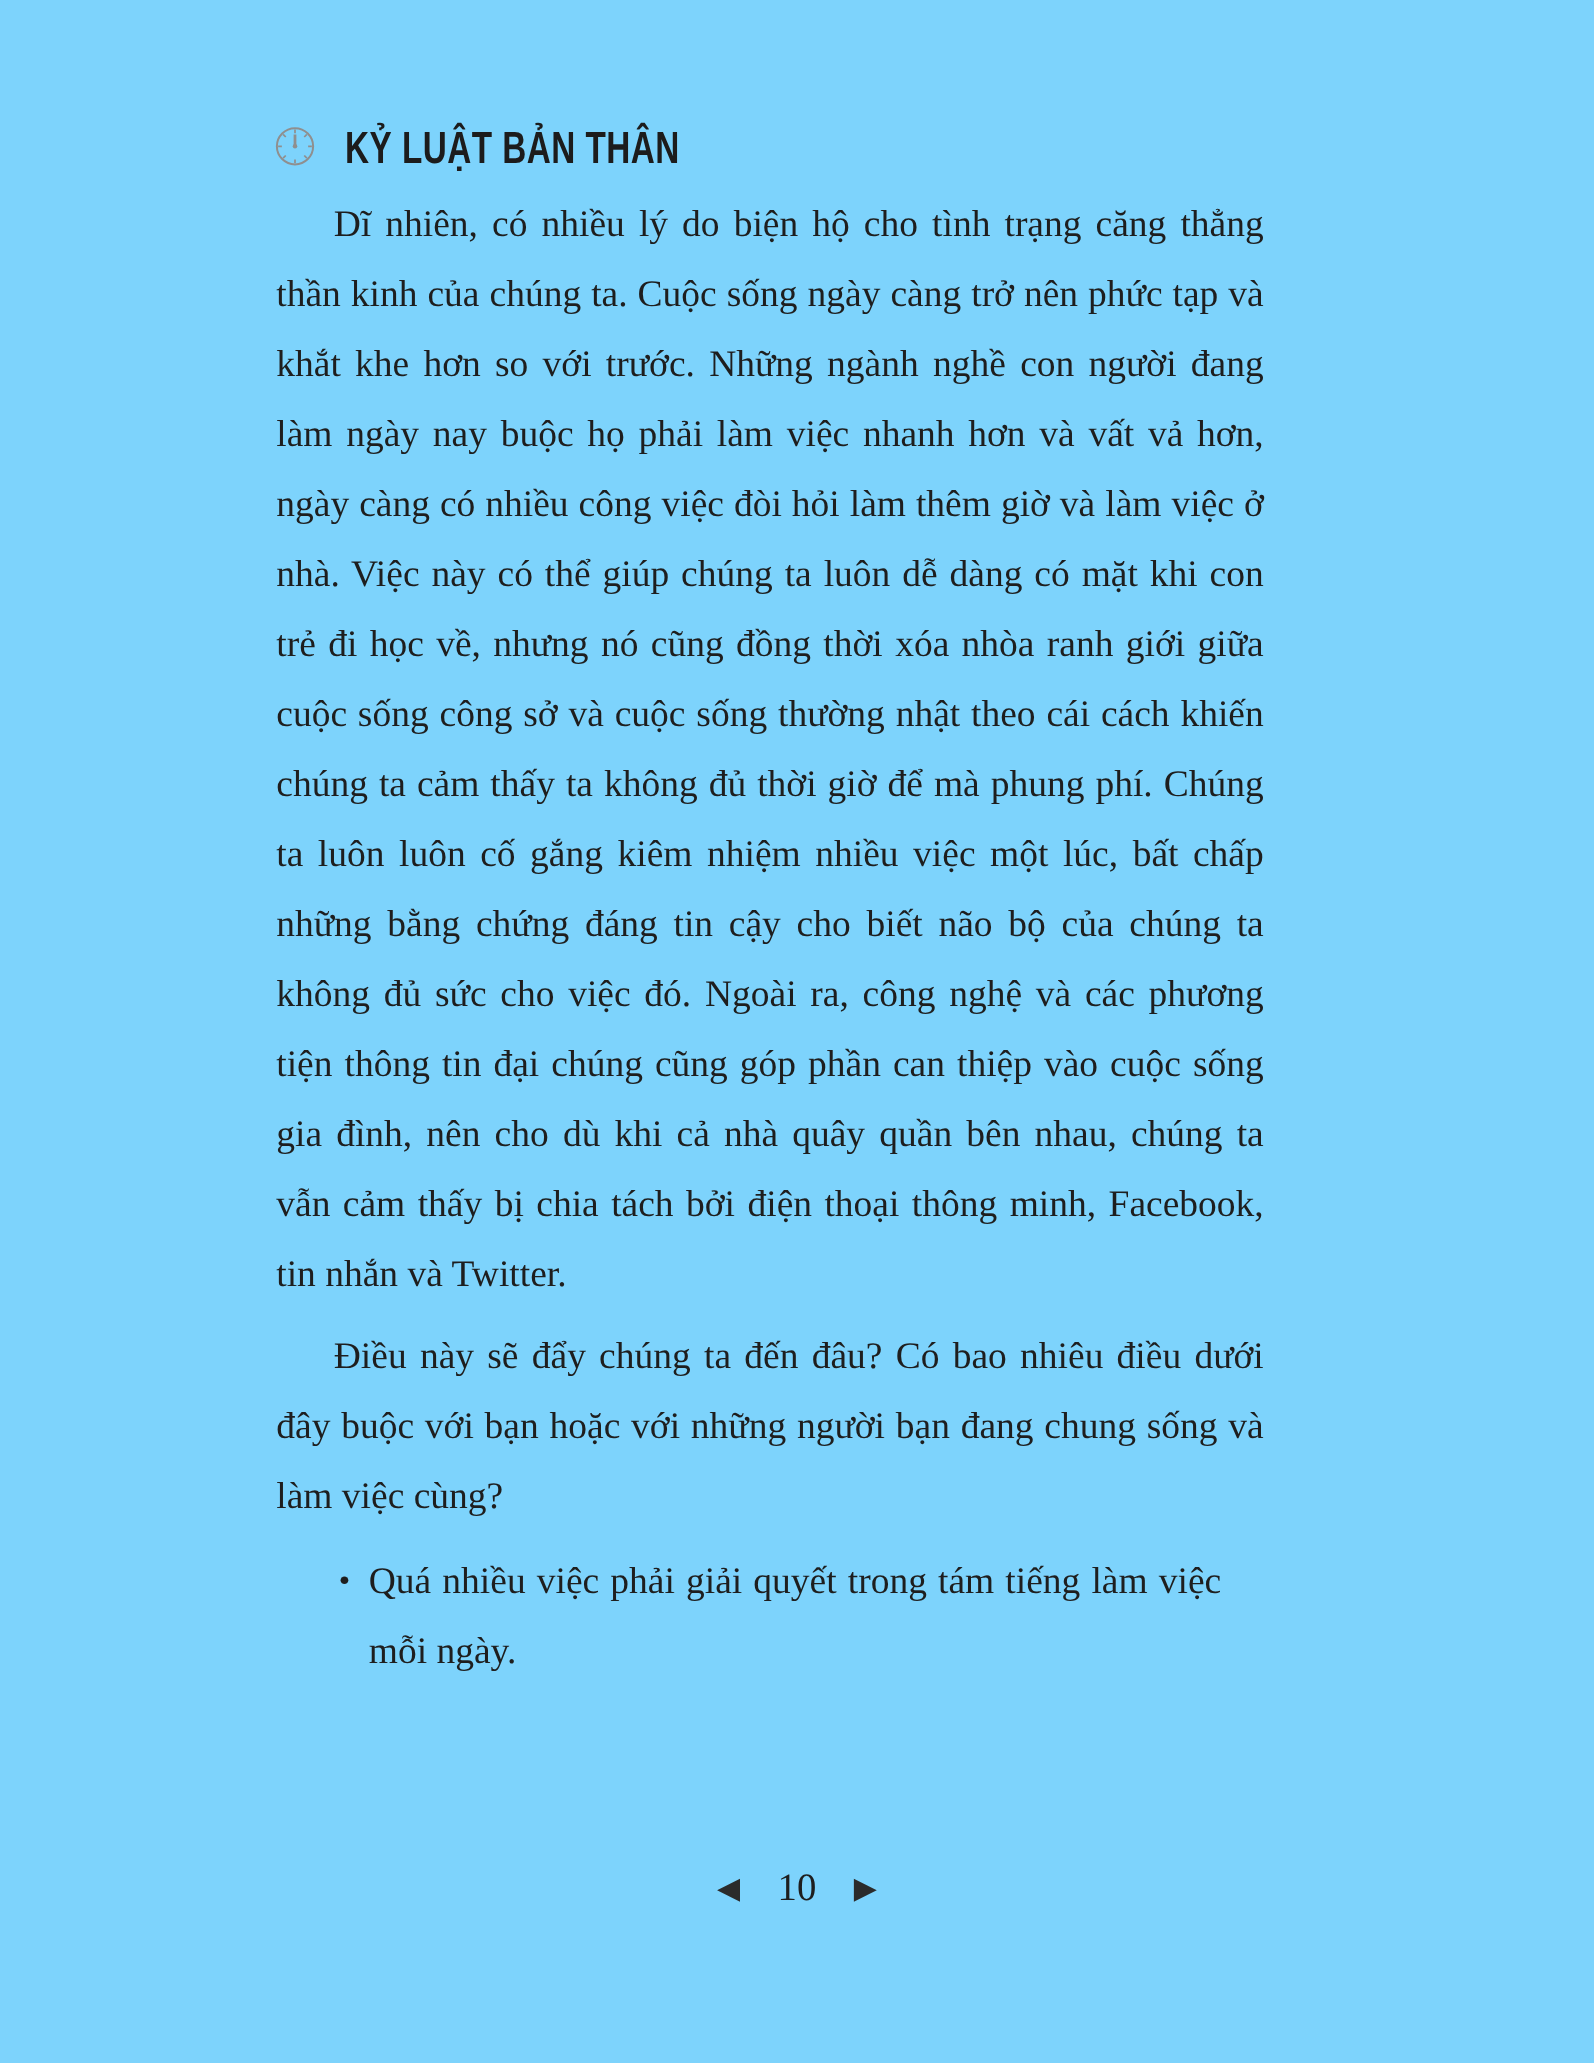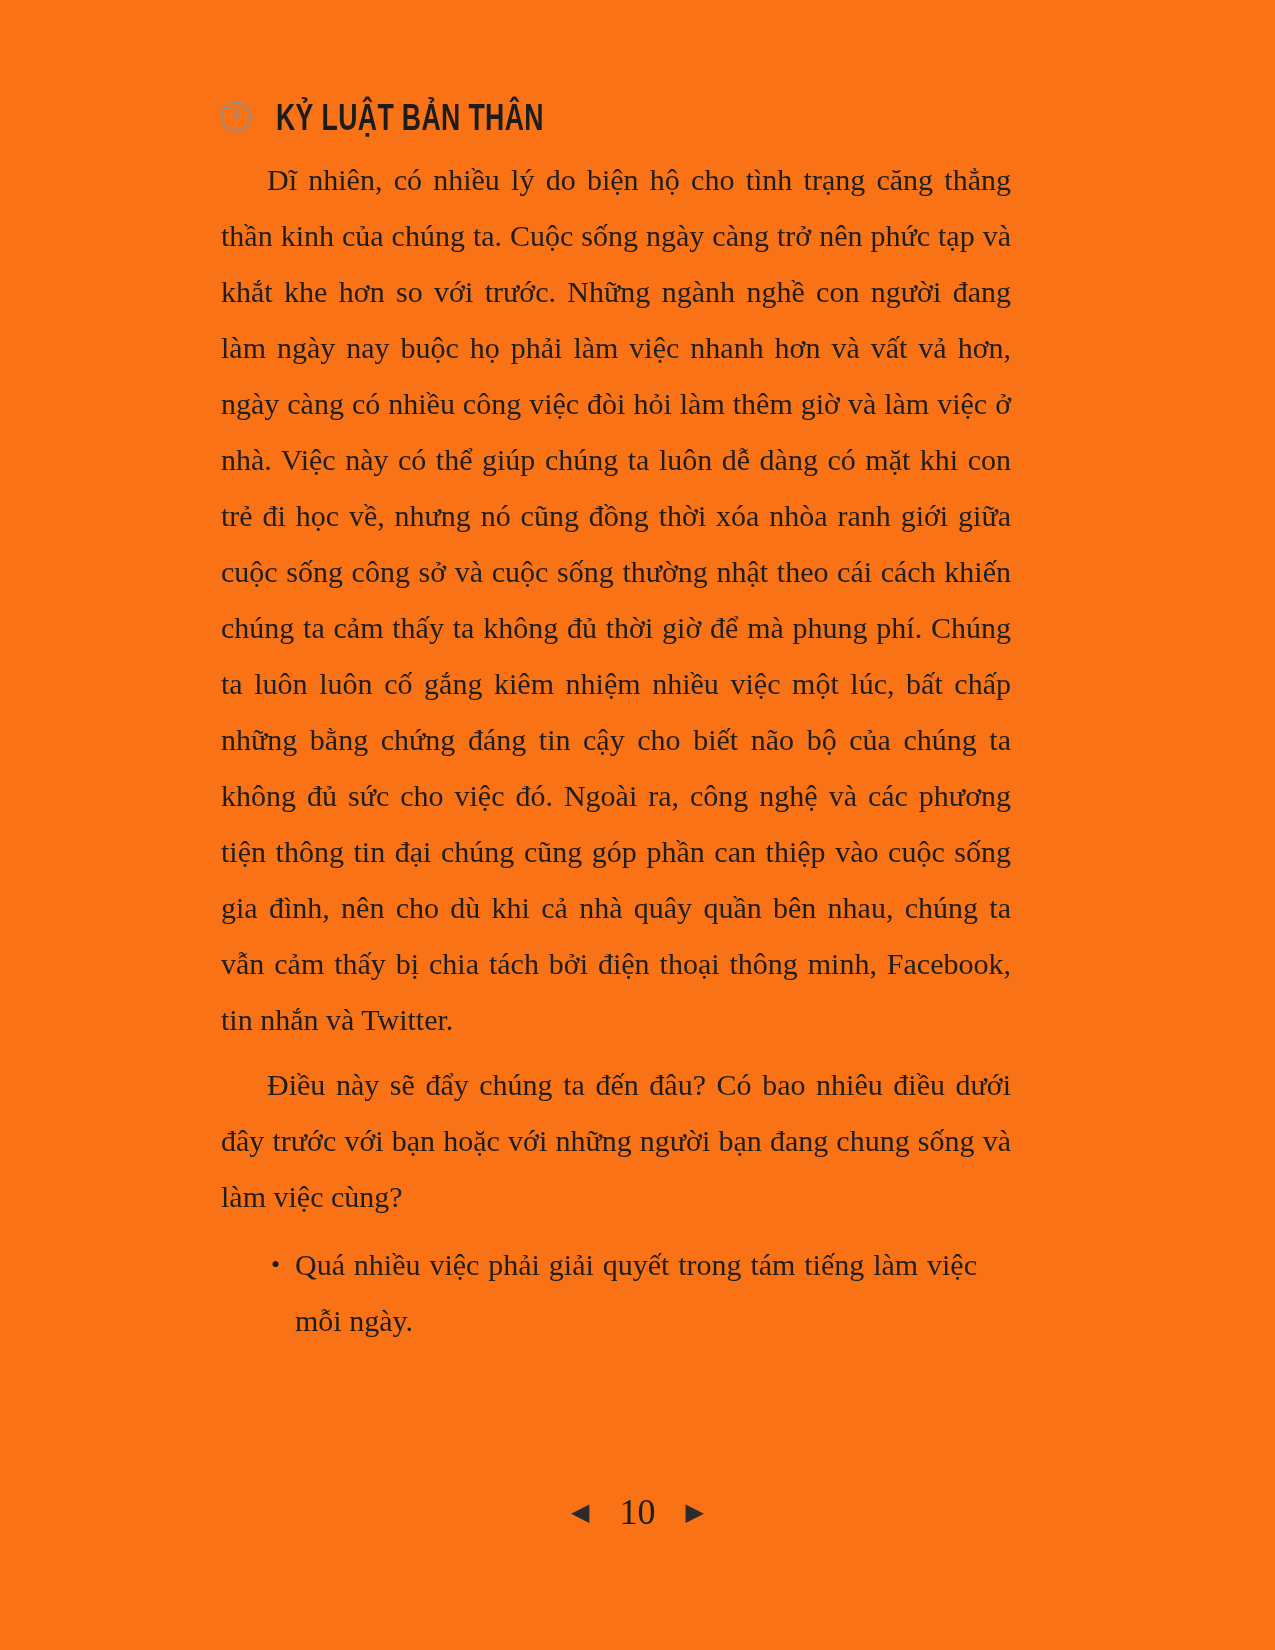--- a/index.html
+++ b/index.html
@@ -1,21 +1,21 @@
 <!DOCTYPE html>
 <html lang="vi"><head>
 <meta charset="utf-8">
 <style>
   * { margin: 0; padding: 0; box-sizing: border-box; }
   html, body { background: #ffffff; }
   .page {
     position: relative;
     width: 1275px;
     height: 1650px;
-    background: #f97316;
+    background: #7dd3fc;
     font-family: "Liberation Serif", "DejaVu Serif", serif;
     color: #1e1e1e;
     overflow: hidden;
   }
   
   .header {
     position: absolute;
     top: 98px;
     left: 218px;
     display: flex;
@@ -84,21 +84,21 @@
   .nav-arrow {
     font-family: "DejaVu Sans", sans-serif;
     font-size: 24px;
     color: #2b2b2b;
     line-height: 1;
     cursor: pointer;
     user-select: none;
   }
   .page-number {
     font-family: "Liberation Serif", "DejaVu Serif", serif;
-    font-size: 36px;
+    font-size: 31px;
     color: #1e1e1e;
     line-height: 1;
   }
 </style>
 </head>
 <body>
 
 <div class="page">
 
   <div class="header">
@@ -121,21 +121,21 @@
           <line x1="18" y1="18" x2="18" y2="8.5" stroke-width="2.2"></line>
         </g>
         <circle cx="18" cy="18" r="1.8" fill="#8f8f8f"></circle>
       </svg>
     </span>
     <span class="header-title">KỶ LUẬT BẢN THÂN</span>
   </div>
 
   <div class="body-text">
     <p>Dĩ nhiên, có nhiều lý do biện hộ cho tình trạng căng thẳng thần kinh của chúng ta. Cuộc sống ngày càng trở nên phức tạp và khắt khe hơn so với trước. Những ngành nghề con người đang làm ngày nay buộc họ phải làm việc nhanh hơn và vất vả hơn, ngày càng có nhiều công việc đòi hỏi làm thêm giờ và làm việc ở nhà. Việc này có thể giúp chúng ta luôn dễ dàng có mặt khi con trẻ đi học về, nhưng nó cũng đồng thời xóa nhòa ranh giới giữa cuộc sống công sở và cuộc sống thường nhật theo cái cách khiến chúng ta cảm thấy ta không đủ thời giờ để mà phung phí. Chúng ta luôn luôn cố gắng kiêm nhiệm nhiều việc một lúc, bất chấp những bằng chứng đáng tin cậy cho biết não bộ của chúng ta không đủ sức cho việc đó. Ngoài ra, công nghệ và các phương tiện thông tin đại chúng cũng góp phần can thiệp vào cuộc sống gia đình, nên cho dù khi cả nhà quây quần bên nhau, chúng ta vẫn cảm thấy bị chia tách bởi điện thoại thông minh, Facebook, tin nhắn và Twitter.</p>
-    <p>Điều này sẽ đẩy chúng ta đến đâu? Có bao nhiêu điều dưới đây trước với bạn hoặc với những người bạn đang chung sống và làm việc cùng?</p>
+    <p>Điều này sẽ đẩy chúng ta đến đâu? Có bao nhiêu điều dưới đây buộc với bạn hoặc với những người bạn đang chung sống và làm việc cùng?</p>
     <ul class="bullet-list">
       <li class="bullet-item">
         <span class="bullet-marker">•</span>
         <span class="bullet-text">Quá nhiều việc phải giải quyết trong tám tiếng làm việc mỗi ngày.</span>
       </li>
     </ul>
   </div>
 
   <div class="footer">
     <span class="nav-arrow">◀</span>

